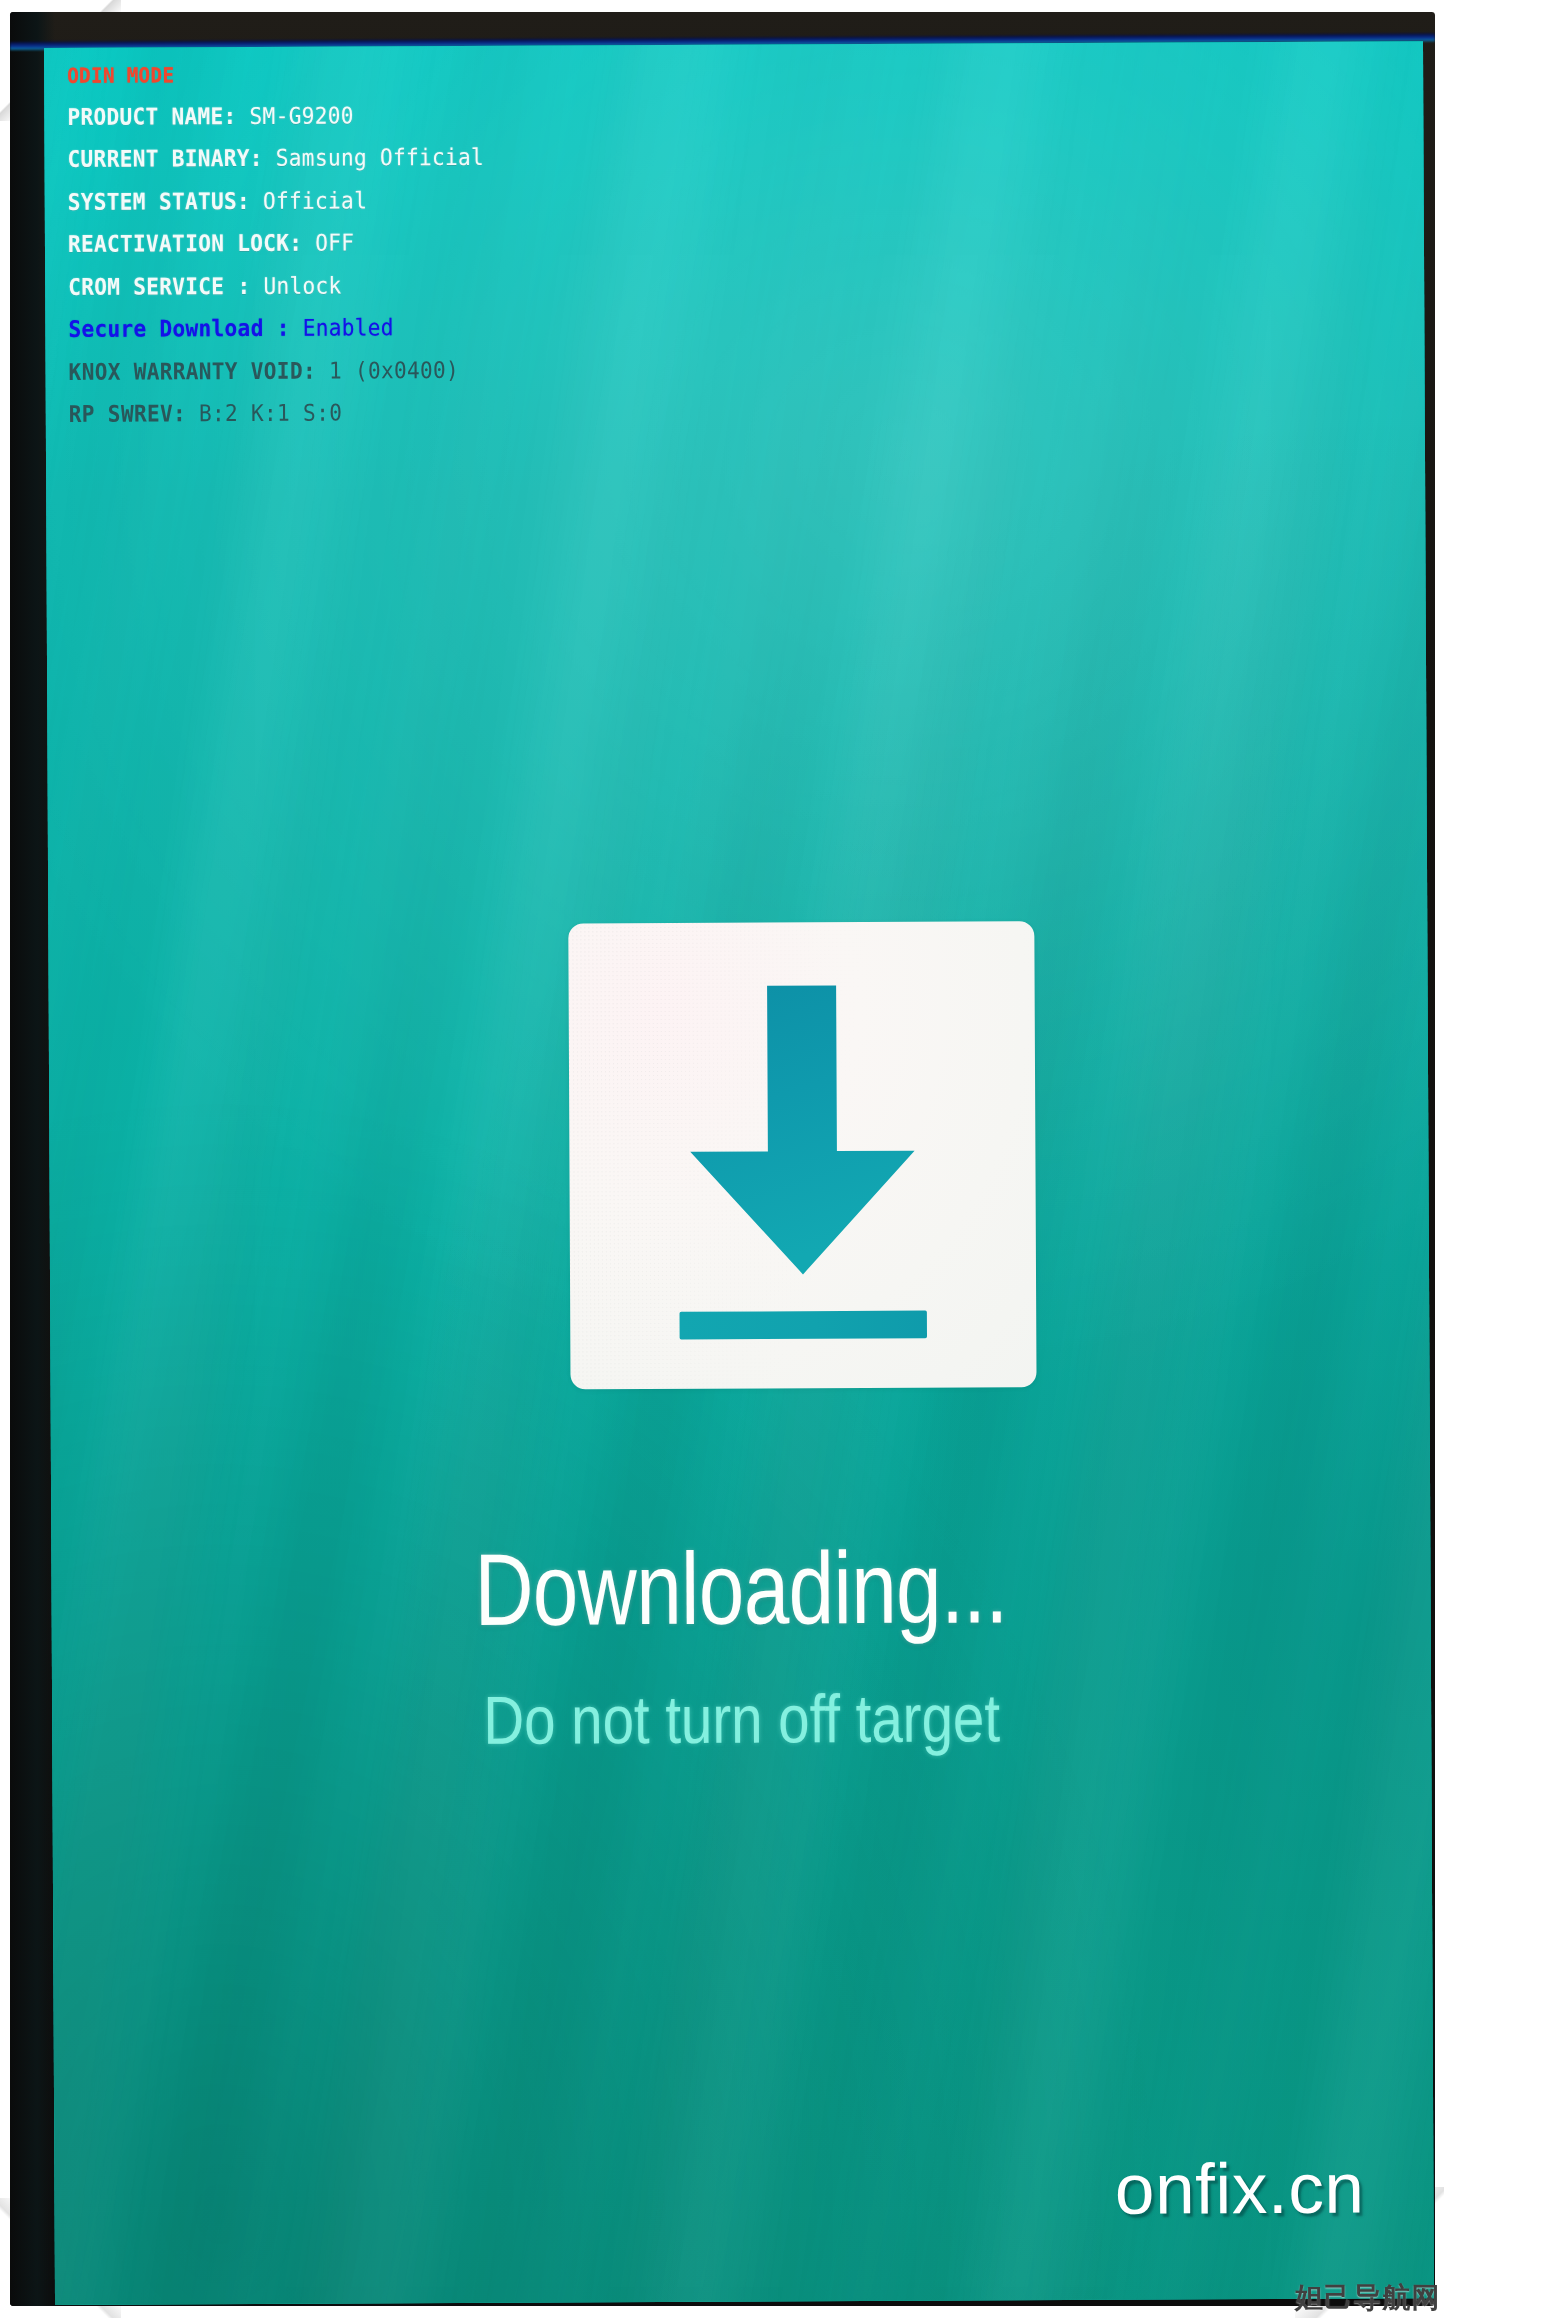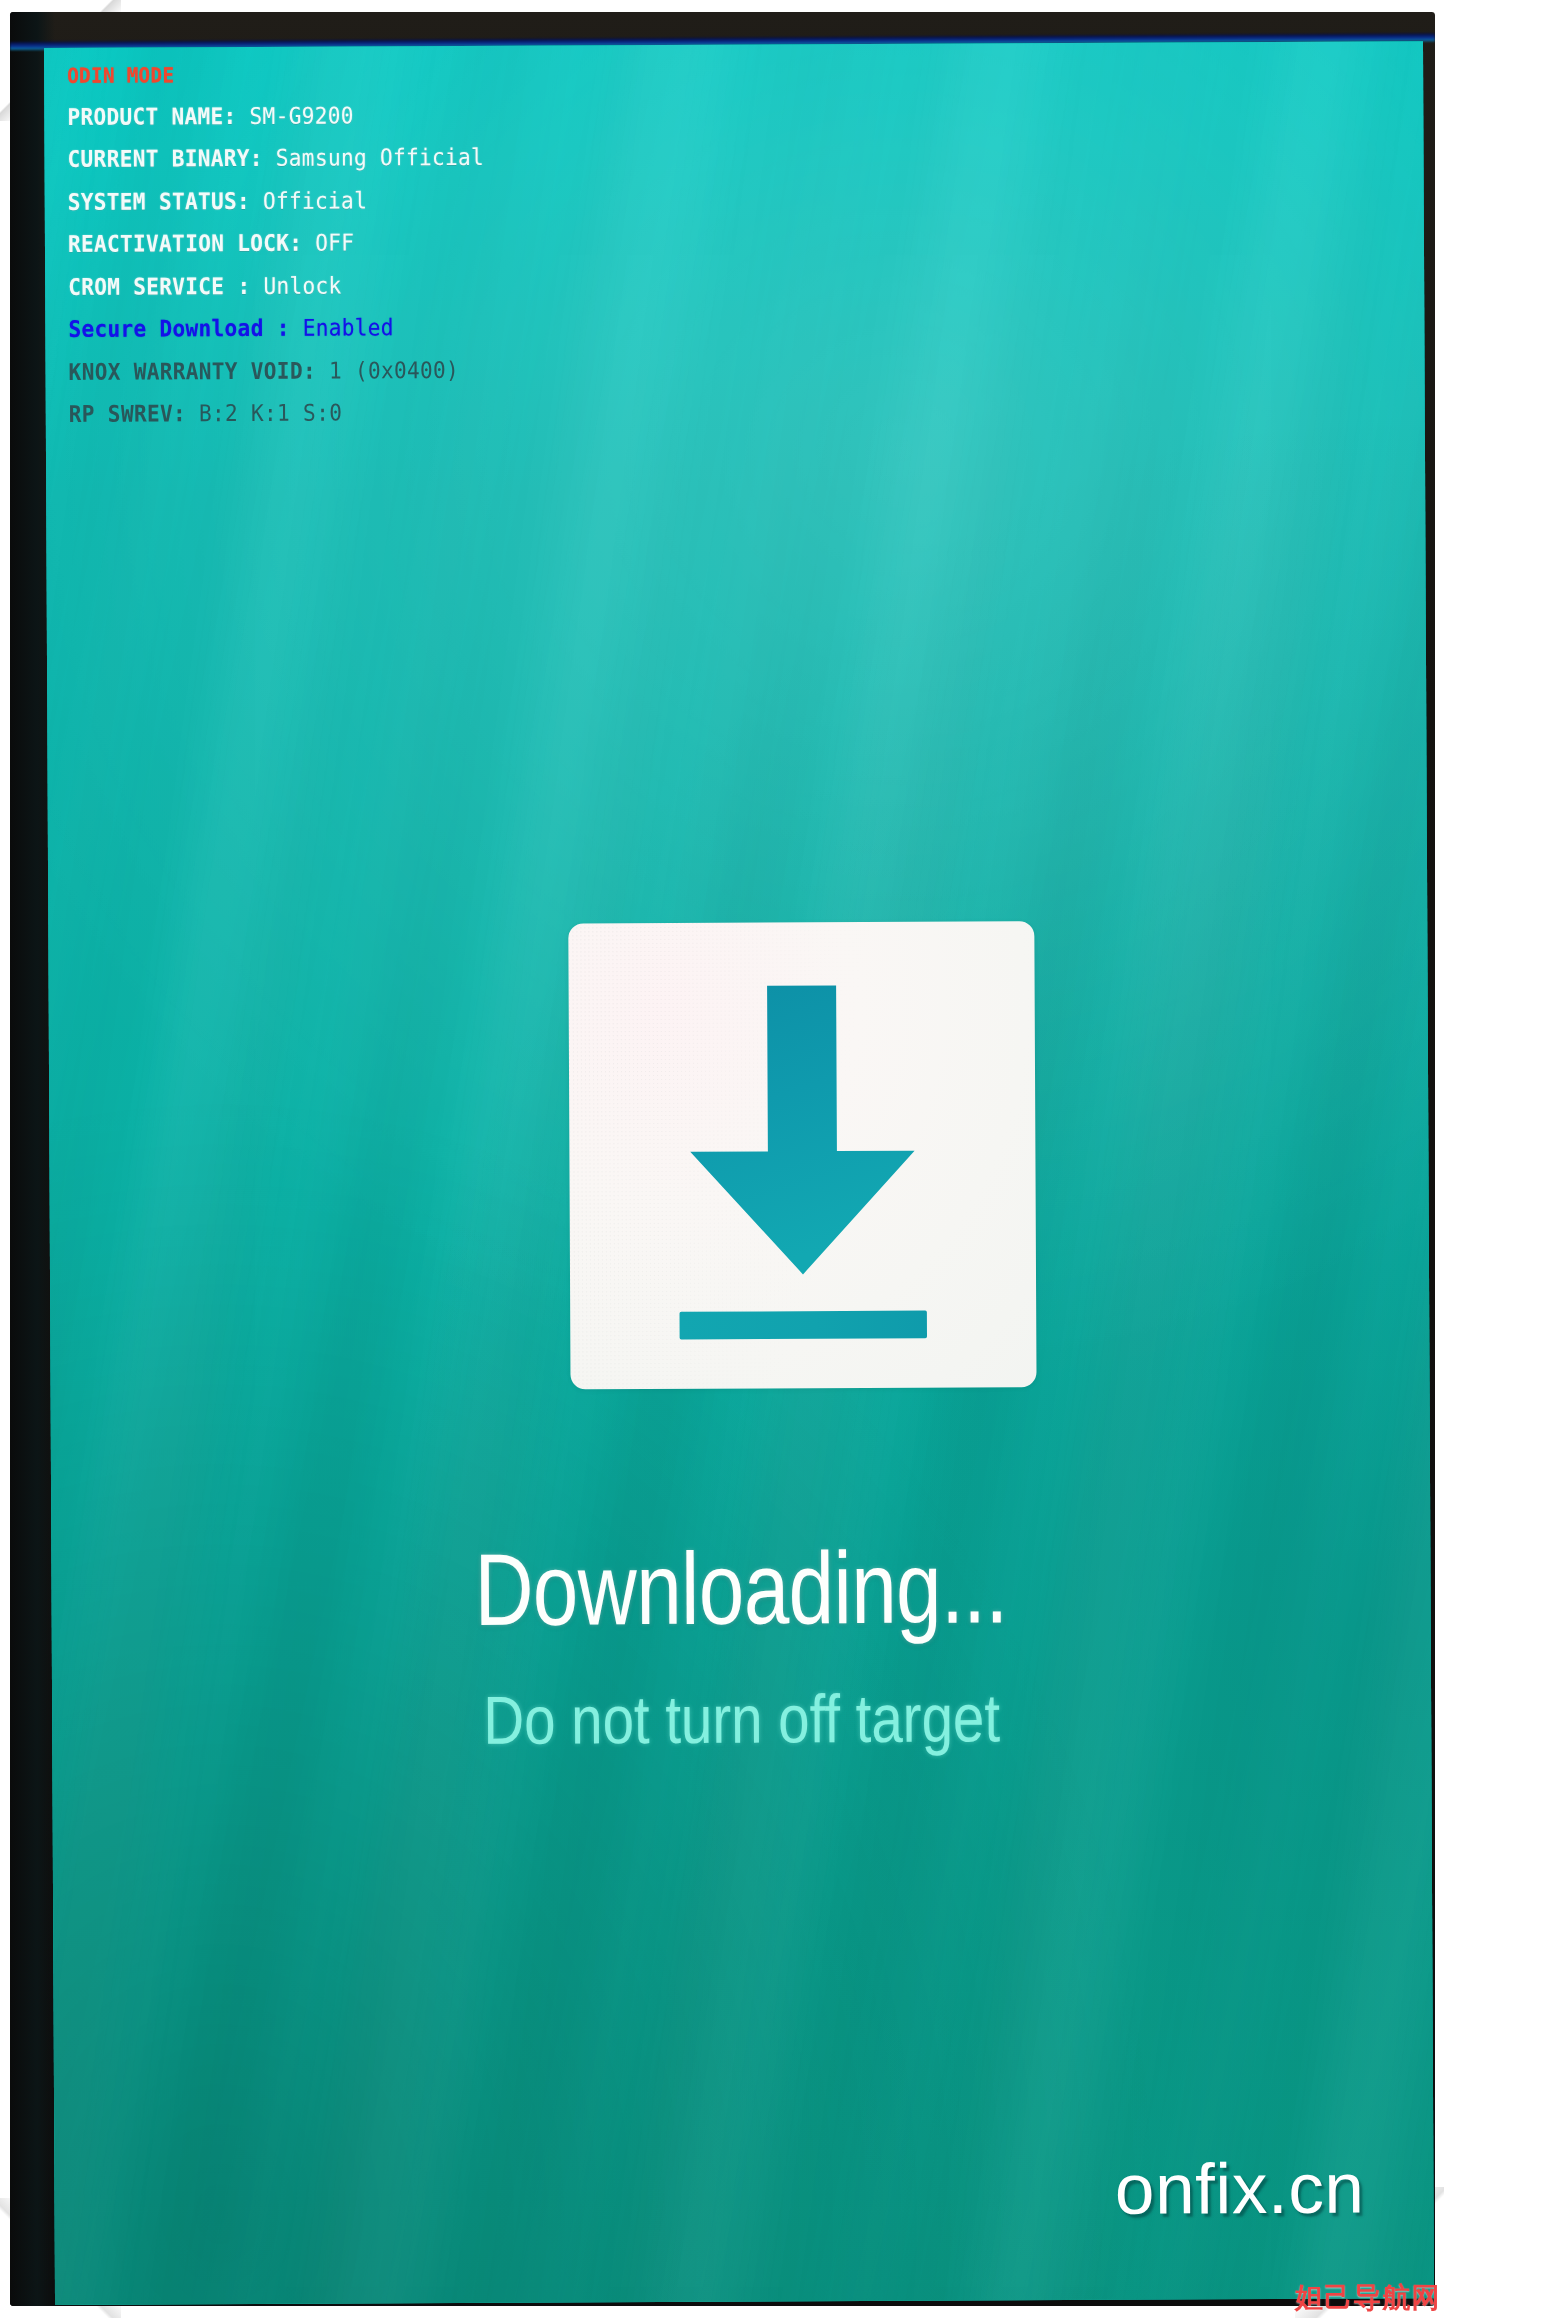--- a/index.html
+++ b/index.html
@@ -268,21 +268,21 @@
     text-shadow: 2.9px 3.4px 2.3px rgba(0,55,55,.50);
     user-select: none;
   }
   .watermark-cn {
     position: absolute;
     right: 3.4px;
     bottom: 2.3px;
     font-family: "DejaVu Sans", sans-serif;
     font-size: 28px;
     font-weight: 700;
-    color: #ef4444;
+    color: #404040;
     letter-spacing: 1.1px;
     text-shadow: 0 1.1px 1.7px rgba(255,255,255,.55);
     user-select: none;
   }
 </style>
 </head>
 <body>
 
 <div id="root">
 

